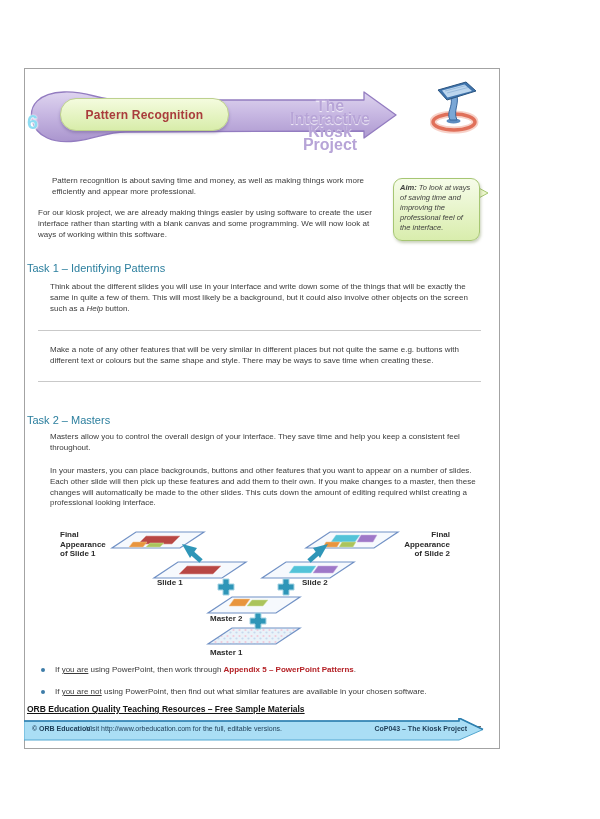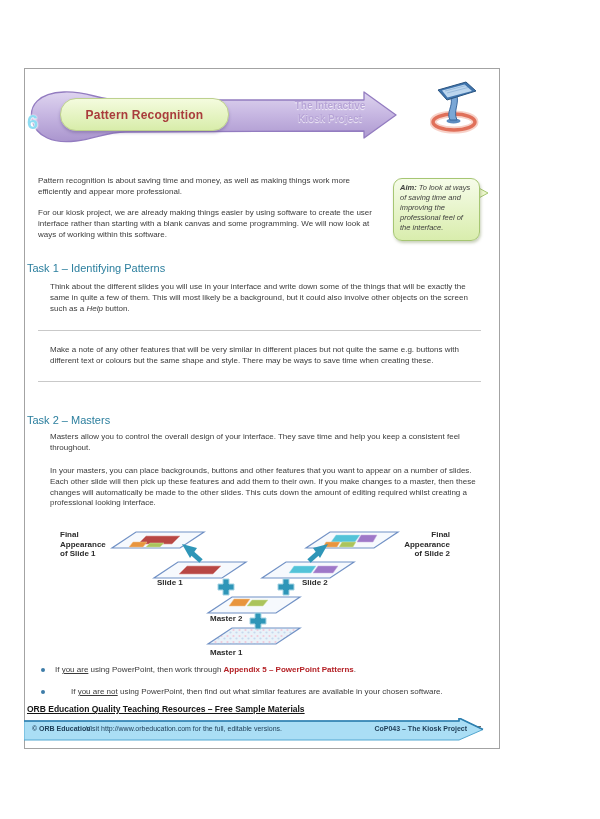--- a/index.html
+++ b/index.html
@@ -10,35 +10,35 @@
 
   
   .banner-svg{position:absolute;left:22px;top:84px;width:382px;height:62px;z-index:1;}
   .lesson-num{position:absolute;left:27px;top:111px;z-index:3;font-size:20px;font-weight:bold;
               color:#8edcf2;text-shadow:0 0 2px #fff,0 1px 2px #fff;}
   .title-box{position:absolute;left:60px;top:98px;width:167px;height:31px;z-index:2;
              background:linear-gradient(#f4fbde,#d8edaa);border:1.5px solid #bdd18e;border-radius:16px;
              box-shadow:0 2px 3px rgba(110,90,150,.45);display:flex;align-items:center;justify-content:center;}
   .title-box span{font-size:12px;font-weight:bold;color:#a93c3c;letter-spacing:.2px;}
   .project-title{position:absolute;left:282px;top:99px;width:96px;z-index:2;text-align:center;
-                 font-size:10px;font-weight:bold;line-height:13px;color:#b7a4d7;
+                 font-size:16px;font-weight:bold;line-height:13px;color:#b7a4d7;
                  text-shadow:0 1px 1px rgba(255,255,255,.85);}
   .kiosk-svg{position:absolute;left:430px;top:78px;width:52px;height:56px;}
 
   
   .aim-box{position:absolute;left:393px;top:178px;width:87px;min-height:63px;box-sizing:border-box;
            background:linear-gradient(#f6fce9,#d9edad);border:1.5px solid #a6c673;border-radius:9px;
            box-shadow:1px 2px 3px rgba(100,120,60,.35);padding:4px 6px;z-index:2;
            font-size:7.5px;font-style:italic;line-height:10px;color:#3f3f3f;}
   .aim-box b{}
   .aim-tail{position:absolute;left:477px;top:186px;width:12px;height:14px;z-index:1;}
 
   
   .para{position:absolute;font-size:8px;line-height:10.8px;color:#3b3b3b;}
-  .p-intro1{left:38px;top:176px;width:342px;}
+  .p-intro1{left:52px;top:176px;width:342px;}
   .p-intro2{left:38px;top:208px;width:342px;}
   .task-head{position:absolute;left:27px;font-size:11px;font-weight:normal;color:#2c7f9e;}
   .h-task1{top:262px;}
   .h-task2{top:414px;}
   .p-task1a{left:50px;top:282px;width:432px;}
   .p-task1b{left:50px;top:345px;width:432px;}
   .p-task2a{left:50px;top:432px;width:432px;}
   .p-task2b{left:50px;top:466px;width:432px;}
   .answer-line{position:absolute;left:38px;width:443px;height:0;border-top:1px solid #c9c9c9;}
   .al1{top:330px;}
@@ -52,21 +52,21 @@
   .lbl-final1{left:36px;top:5px;width:58px;text-align:left;}
   .lbl-final2{left:356px;top:5px;width:70px;text-align:right;}
   .lbl-slide1{left:133px;top:53px;}
   .lbl-slide2{left:278px;top:53px;}
   .lbl-master2{left:186px;top:89px;}
   .lbl-master1{left:186px;top:123px;}
 
   
   .bullet-row{position:absolute;left:41px;width:440px;display:flex;font-size:8px;line-height:10.5px;}
   .b1{top:665px;}
-  .b2{top:687px;gap:16px;}
+  .b2{top:687px;}
   .bullet-dot{width:4px;height:4px;border-radius:50%;background:#3e7ca8;margin:3px 10px 0 0;flex:none;}
   .u{text-decoration:underline;}
   .appendix-ref{font-weight:bold;color:#b42025;}
 
   
   .footer-heading{position:absolute;left:27px;top:704px;width:454px;padding-bottom:12px;
                   border-bottom:1px solid #6e6e6e;font-size:8.5px;font-weight:bold;color:#141414;}
   .footer-heading span{text-decoration:underline;}
   .footer-bar{position:absolute;left:24px;top:718px;width:462px;height:24px;}
   .footer-bar svg{position:absolute;left:0;top:0;}

